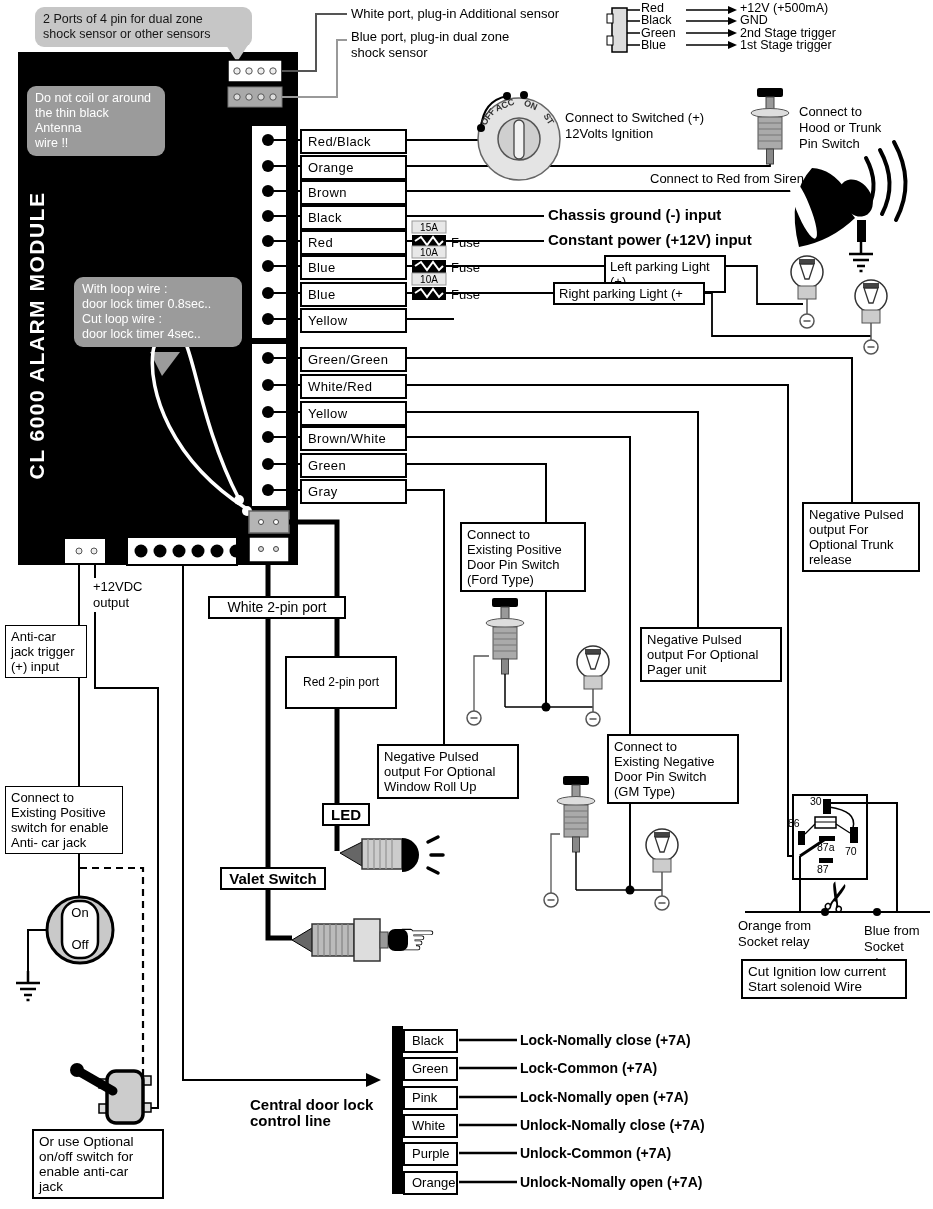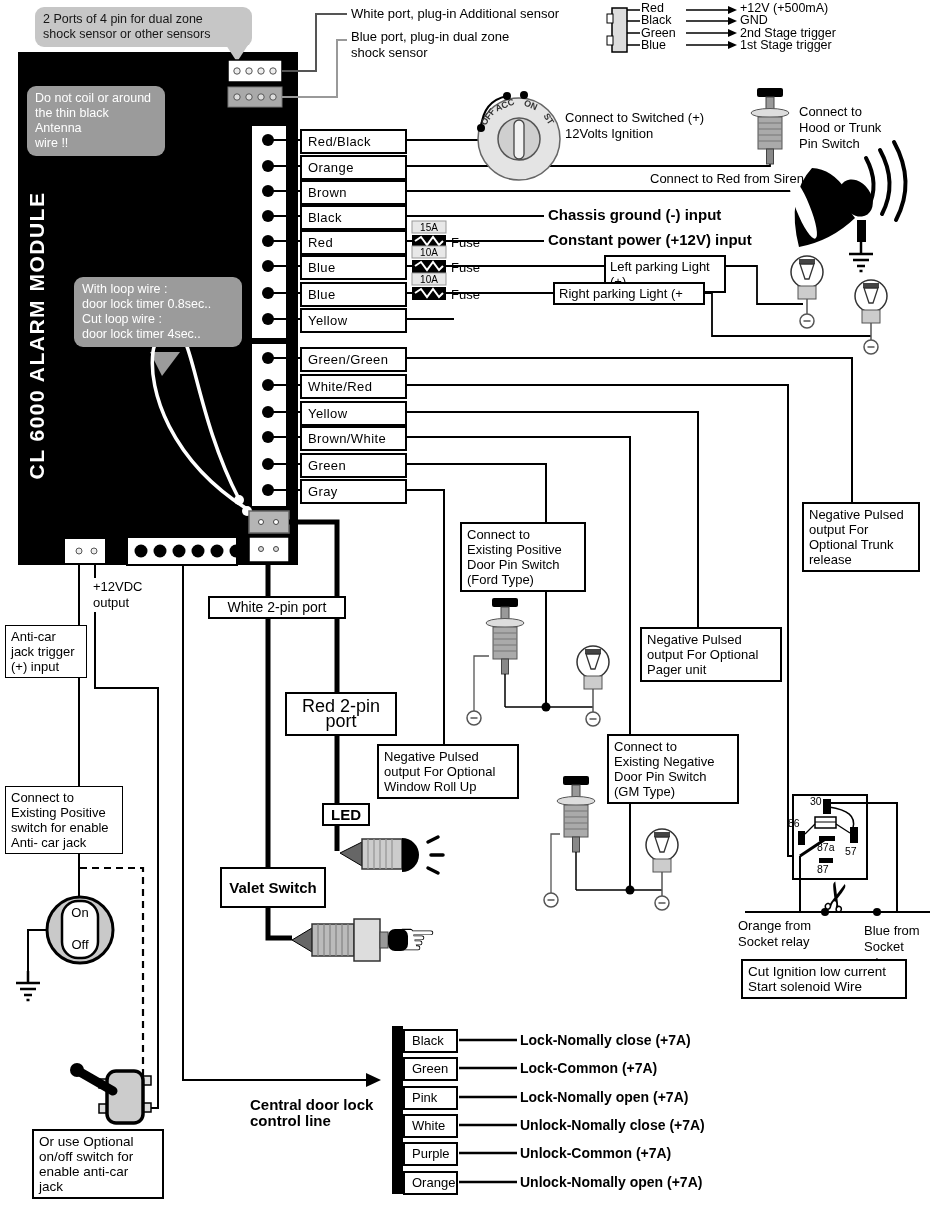--- a/index.html
+++ b/index.html
@@ -394,23 +394,23 @@
 Pager unit</div>
 <div class="box" style="left:802px;top:502px;width:104px">Negative Pulsed
 output For
 Optional Trunk
 release</div>
 <div class="box" style="left:377px;top:744px;width:128px">Negative Pulsed
 output For Optional
 Window Roll Up</div>
 
 <div class="box ctr" style="left:208px;top:596px;width:102px;border-width:2.5px;font-size:14px;padding:2px 16px">White 2-pin port</div>
-<div class="box ctr" style="left:285px;top:692px;width:100px;border-width:2.5px;font-size:18px;padding:5px 4px">Red 2-pin port</div>
+<div class="box ctr" style="left:285px;top:656px;width:100px;border-width:2.5px;font-size:12px;padding:17px 4px">Red 2-pin port</div>
 <div class="box ctr b" style="left:322px;top:803px;width:38px;border-width:2.5px;font-size:15px;padding:2px 3px">LED</div>
-<div class="box ctr b" style="left:220px;top:867px;width:96px;border-width:2.5px;font-size:15px;padding:11px 3px">Valet Switch</div>
+<div class="box ctr b" style="left:220px;top:867px;width:96px;border-width:2.5px;font-size:15px;padding:2px 3px">Valet Switch</div>
 
 <div class="t" style="left:90px;top:578px;background:#fff;padding:1px 3px">+12VDC
 output</div>
 <div class="box thin" style="left:5px;top:625px;width:70px">Anti-car
 jack trigger
 (+) input</div>
 <div class="box thin" style="left:5px;top:786px;width:106px">Connect to
 Existing Positive
 switch for enable
 Anti- car jack</div>
@@ -423,21 +423,21 @@
 jack</div>
 
 <div class="keylbl" style="left:479px;top:112px;transform:rotate(-55deg)">OFF</div>
 <div class="keylbl" style="left:495px;top:100px;transform:rotate(-22deg)">ACC</div>
 <div class="keylbl" style="left:524px;top:100px;transform:rotate(24deg)">ON</div>
 <div class="keylbl" style="left:543px;top:114px;transform:rotate(58deg)">ST</div>
 
 <div class="pin" style="left:810px;top:796px">30</div>
 <div class="pin" style="left:788px;top:818px">86</div>
 <div class="pin" style="left:817px;top:842px">87a</div>
-<div class="pin" style="left:845px;top:846px">57</div>
+<div class="pin" style="left:845px;top:846px">70</div>
 <div class="pin" style="left:817px;top:864px">87</div>
 
 <div class="glyph" style="left:820px;top:874px;font-size:40px;transform:rotate(-75deg)">✂</div>
 <div class="glyph" style="left:396px;top:912px;font-size:46px">☞</div>
 
 <div class="t" style="left:738px;top:918px">Orange from
 Socket relay</div>
 <div class="t" style="left:864px;top:923px">Blue from
 Socket relay</div>
 <div class="box" style="left:741px;top:959px;width:152px;font-size:13.5px">Cut Ignition low current

